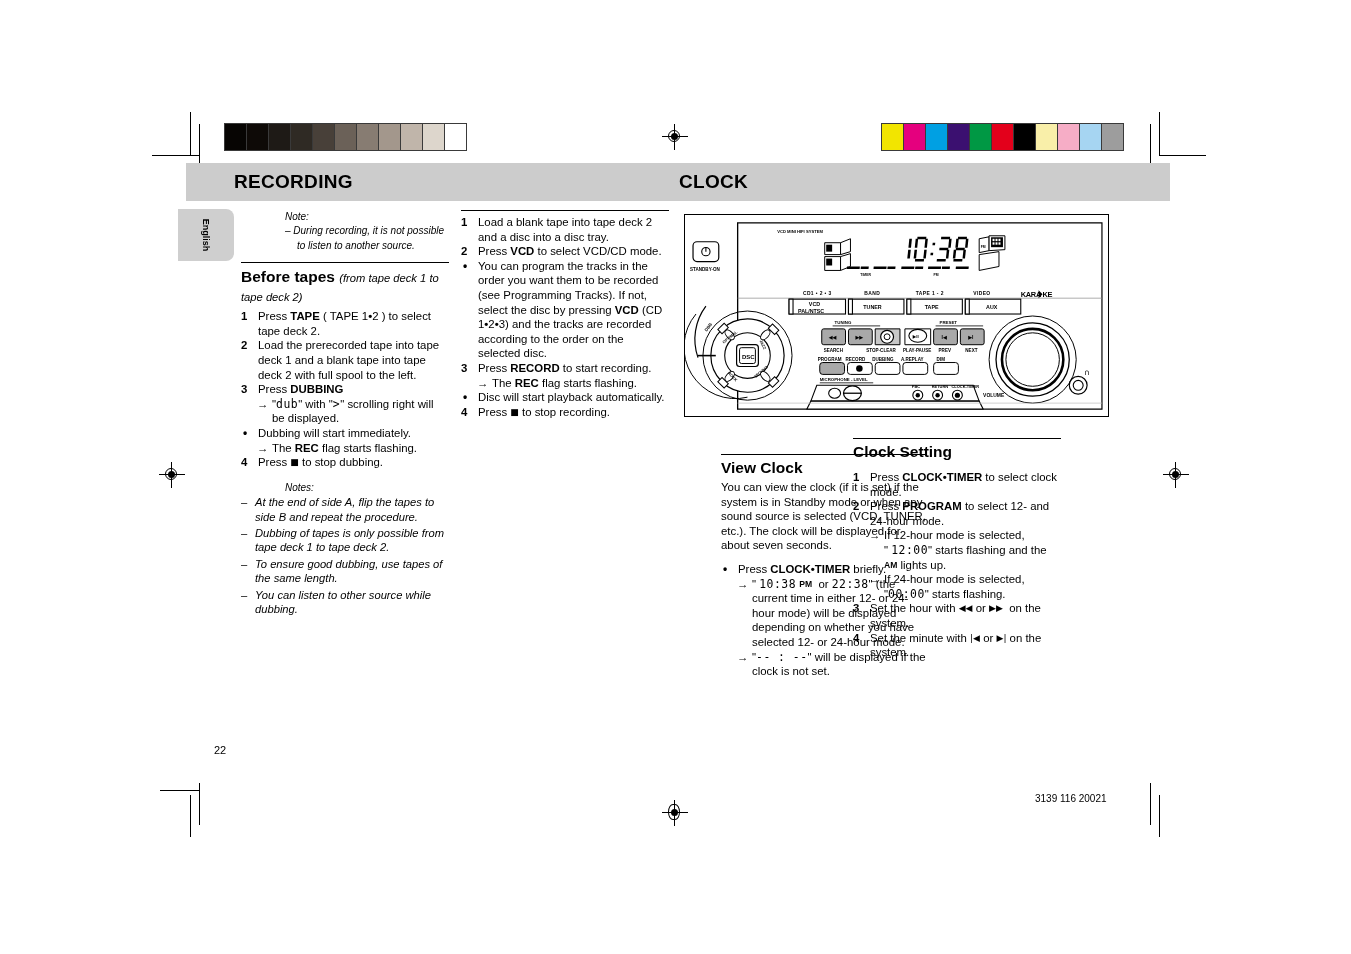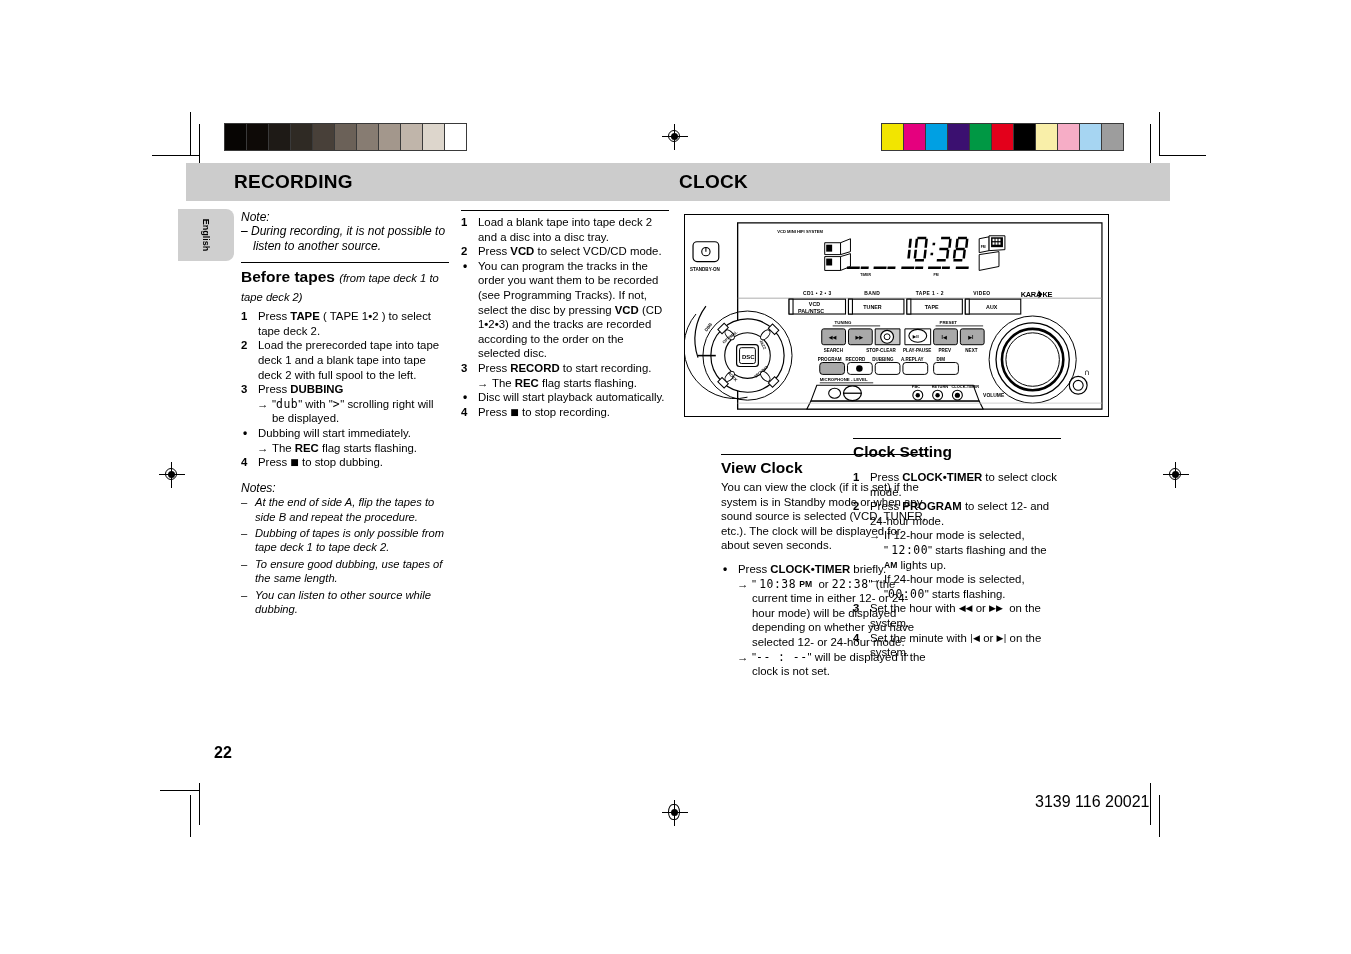--- a/index.html
+++ b/index.html
@@ -77,21 +77,21 @@
   
   .col { position: absolute; }
   .col-1 { left: 241px; top: 210px; width: 208px; }
   .col-2 { left: 461px; top: 210px; width: 208px; }
   .col-3 { left: 681px; top: 454px; width: 205px; margin-left: 40px; }
   .col-4 { left: 853px; top: 438px; width: 208px; }
 
   p, ul, ol { margin: 0; }
 
   .note-italic {
-    font-size: 12px; font-style: italic; line-height: 14.4px;
+    font-size: 10px; font-style: italic; line-height: 14.4px; margin-left: 44px;
   }
   .rule {
     border-top: 1.6px solid #000;
     margin: 9px 0 5px 0;
   }
   .rule-top {
     border-top: 1.6px solid #000;
     margin: 0 0 4px 0;
   }
   h2.sec {
@@ -135,26 +135,25 @@
     left: 684px; top: 214px;
     width: 425px; height: 203px;
     border: 1.4px solid #000;
     background: #fff;
     box-sizing: border-box;
   }
 
   
   .page-num {
     position: absolute; left: 214px; top: 744px;
-    font-size: 16px;
-    font-weight: bold;
+    font-size: 11px;
   }
   .doc-code {
     position: absolute; left: 1035px; top: 793px;
-    font-size: 16px;
+    font-size: 10px;
   }
 </style>
 </head>
 <body>
 
 <div class="crop-line" style="left:190px; top:112px; width:1.4px; height:44px;"></div>
 <div class="crop-line" style="left:199px; top:124px; width:1.4px; height:45px;"></div>
 <div class="crop-line" style="left:152px; top:155px; width:48px; height:1.4px;"></div>
 
 <div class="crop-line" style="left:1159px; top:112px; width:1.4px; height:44px;"></div>

